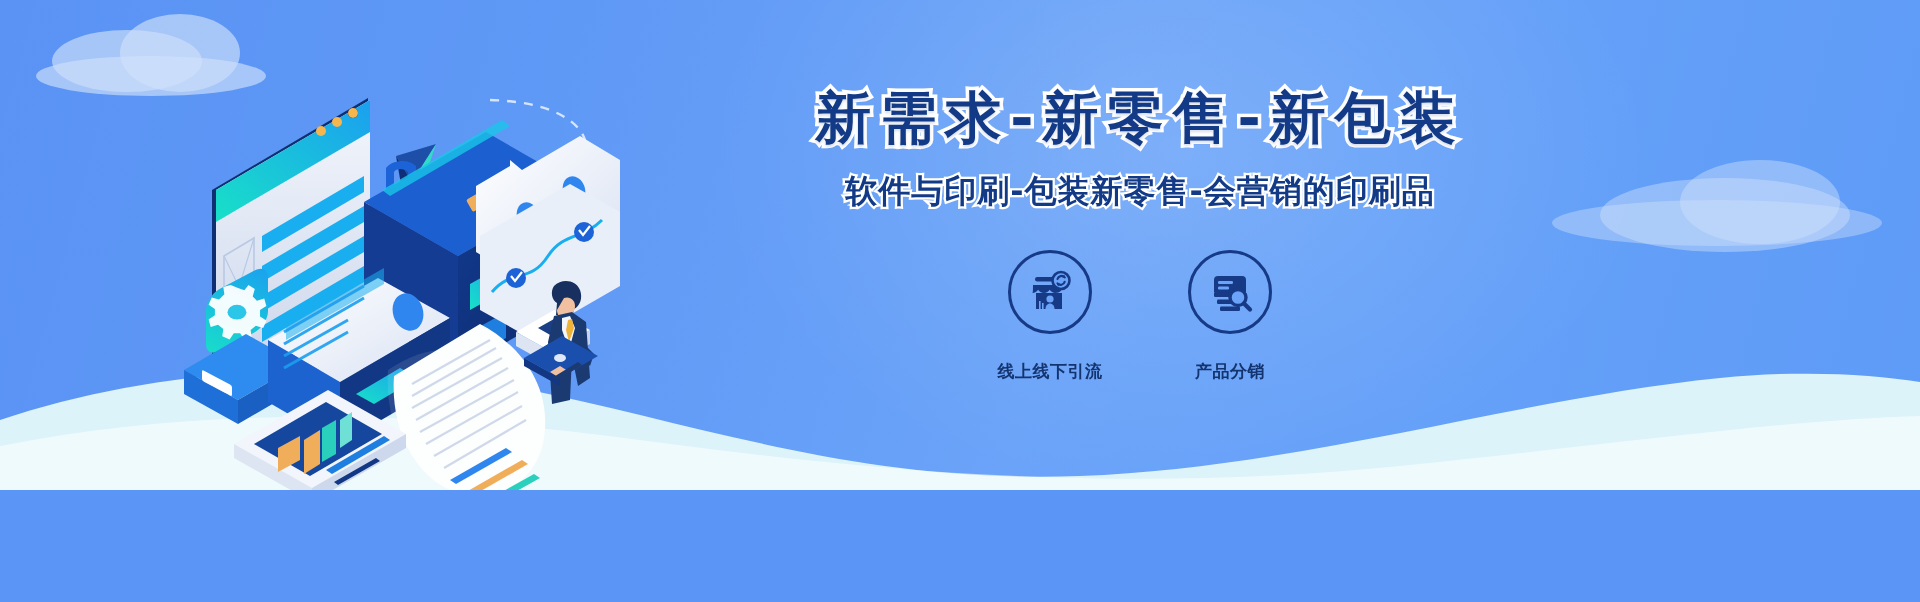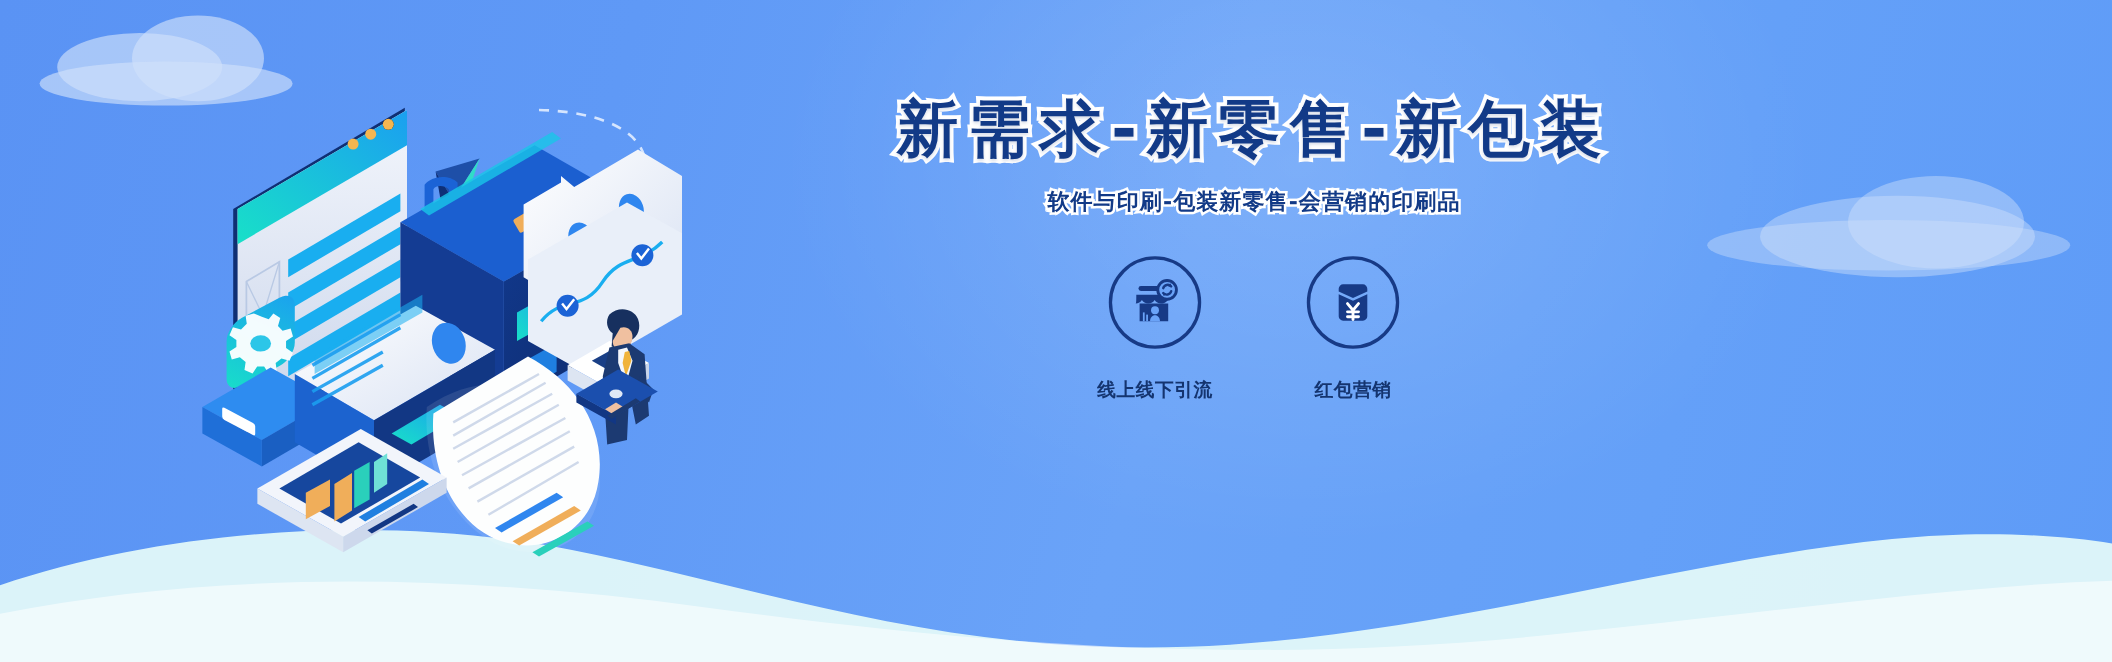--- a/index.html
+++ b/index.html
@@ -2,21 +2,21 @@
 <html><head>
 <meta charset="utf-8">
 <style>
   * { margin:0; padding:0; box-sizing:border-box; }
   html,body { width:1920px; height:602px; overflow:hidden; }
   body {
     font-family: "Liberation Sans", "DejaVu Sans", sans-serif;
     background:#5b95f6;
   }
   #banner {
-    position:relative; width:1920px; height:602px; overflow:hidden;
+    position:relative; width:1920px; height:490px; overflow:hidden;
     background:
       radial-gradient(ellipse 760px 560px at 1180px 150px, rgba(255,255,255,0.13) 0%, rgba(255,255,255,0.0) 62%),
       linear-gradient(105deg, #5a93f4 0%, #5f99f6 28%, #6aa3f8 55%, #64a0f8 78%, #5e9bf7 100%);
   }
   
   .cloud { position:absolute; background:#b9cff9; border-radius:50%; opacity:.55; }
   .cloud.c-white { background:#cfe0fb; opacity:.65; }
   .wave { position:absolute; left:0; bottom:0; width:1920px; height:220px; }
 
   
@@ -33,21 +33,21 @@
     font-size:56px; font-weight:bold; letter-spacing:9px;
     color:#123a87;
     -webkit-text-stroke: 7px #ffffff;
     paint-order: stroke fill;
     text-shadow: 0 2px 3px rgba(30,60,130,.18);
     white-space:nowrap; line-height:1.28;
   }
   #subtitle {
     margin-top:16px;
     font-family:"DejaVu Sans","Liberation Sans",sans-serif;
-    font-size:20px; font-weight:bold; letter-spacing:1px;
+    font-size:32px; font-weight:bold; letter-spacing:1px;
     color:#123a87;
     -webkit-text-stroke: 4.5px #ffffff;
     paint-order: stroke fill;
     white-space:nowrap;
   }
   #features {
     margin-top:36px; display:flex; align-items:flex-start;
     gap:30px;
   }
   .feature { width:150px; display:flex; flex-direction:column; align-items:center; }
@@ -278,32 +278,32 @@
               <path d="M38.2 6.6 l1.1 3.2 l-3.3 -0.3 Z"></path>
               <path d="M32 18.4 l-1.1 -3.2 l3.3 0.3 Z"></path>
             </g>
           </svg>
         </div>
         <div class="feature-label">线上线下引流</div>
       </div>
 
 
 
-
       <div class="feature">
         <div class="feature-circle">
           <svg width="48" height="48" viewBox="0 0 48 48">
-            <path d="M11 11.5 a4 4 0 0 1 4 -4 h18 a4 4 0 0 1 4 4 v2.5 l-13 6 l-13 -6 Z" fill="#173a86"></path>
-            <path d="M11 16.5 l13 6 l13 -6 v20 a4 4 0 0 1 -4 4 h-18 a4 4 0 0 1 -4 -4 Z" fill="#173a86"></path>
-            <g stroke="#ffffff" stroke-width="2.6" stroke-linecap="round" fill="none">
-              <path d="M19 25 L24 31 L29 25"></path>
-              <path d="M19 32.5 H29"></path>
-              <path d="M19 37 H29"></path>
-              <path d="M24 31 V39.5"></path>
-            </g>
+            <path d="M8 12 a4 4 0 0 1 4 -4 h24 a4 4 0 0 1 4 4 v12 h-32 Z" fill="#173a86"></path>
+            <rect x="8" y="24" width="22" height="5" rx="1.2" fill="#173a86"></rect>
+            <rect x="11" y="31.5" width="19" height="4.5" rx="1.2" fill="#173a86"></rect>
+            <rect x="14" y="38.5" width="20" height="4.5" rx="1.2" fill="#173a86"></rect>
+            <rect x="12" y="13" width="15" height="3" rx="1.2" fill="#6aa3f8"></rect>
+            <rect x="12" y="18.5" width="11" height="3" rx="1.2" fill="#6aa3f8"></rect>
+            <circle cx="32" cy="29.5" r="8" fill="#6aa3f8" stroke="#173a86" stroke-width="3.4"></circle>
+            <path d="M38 35.5 L44 41.5" stroke="#173a86" stroke-width="4.2" stroke-linecap="round"></path>
           </svg>
         </div>
-        <div class="feature-label">红包营销</div>
+        <div class="feature-label">产品分销</div>
       </div>
+
 
     </div>
   </div>
 </div>
 
 </body></html>

